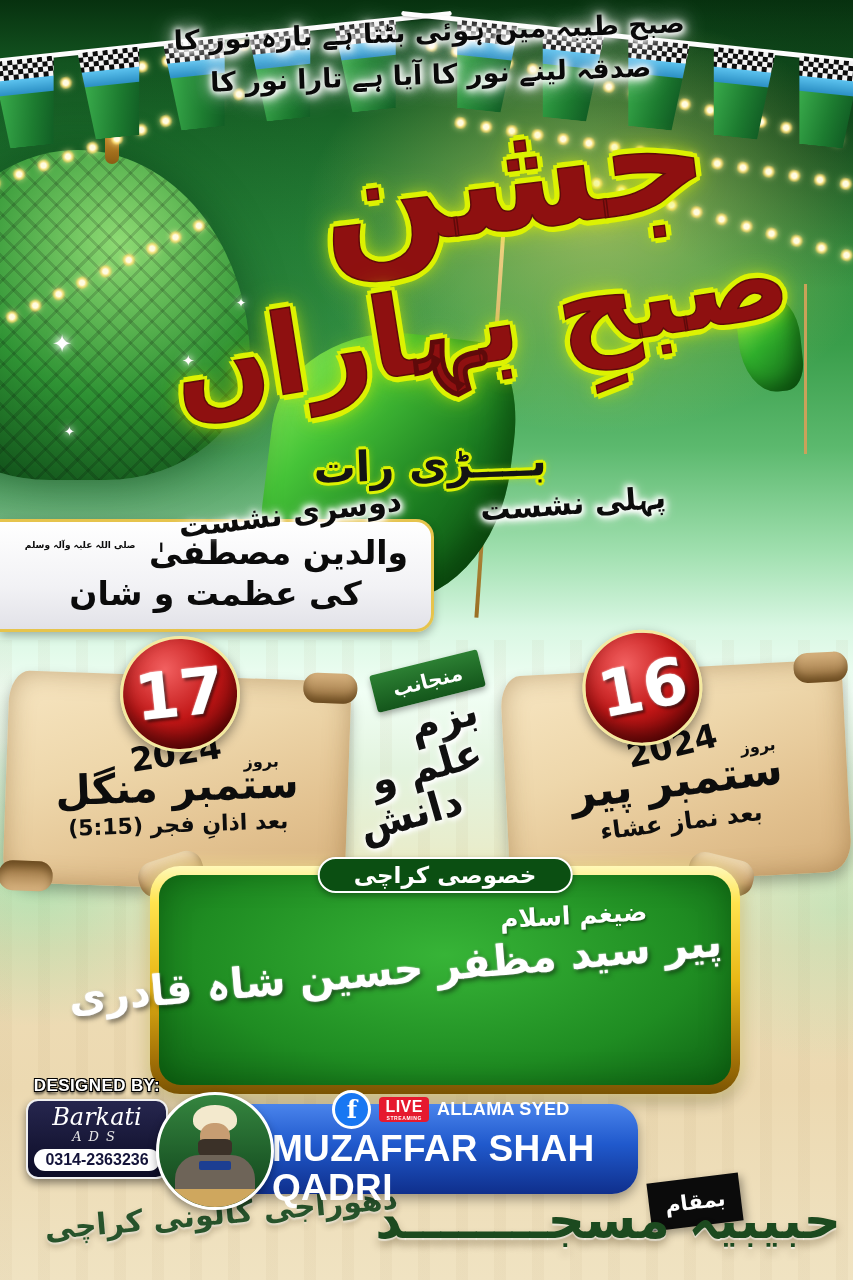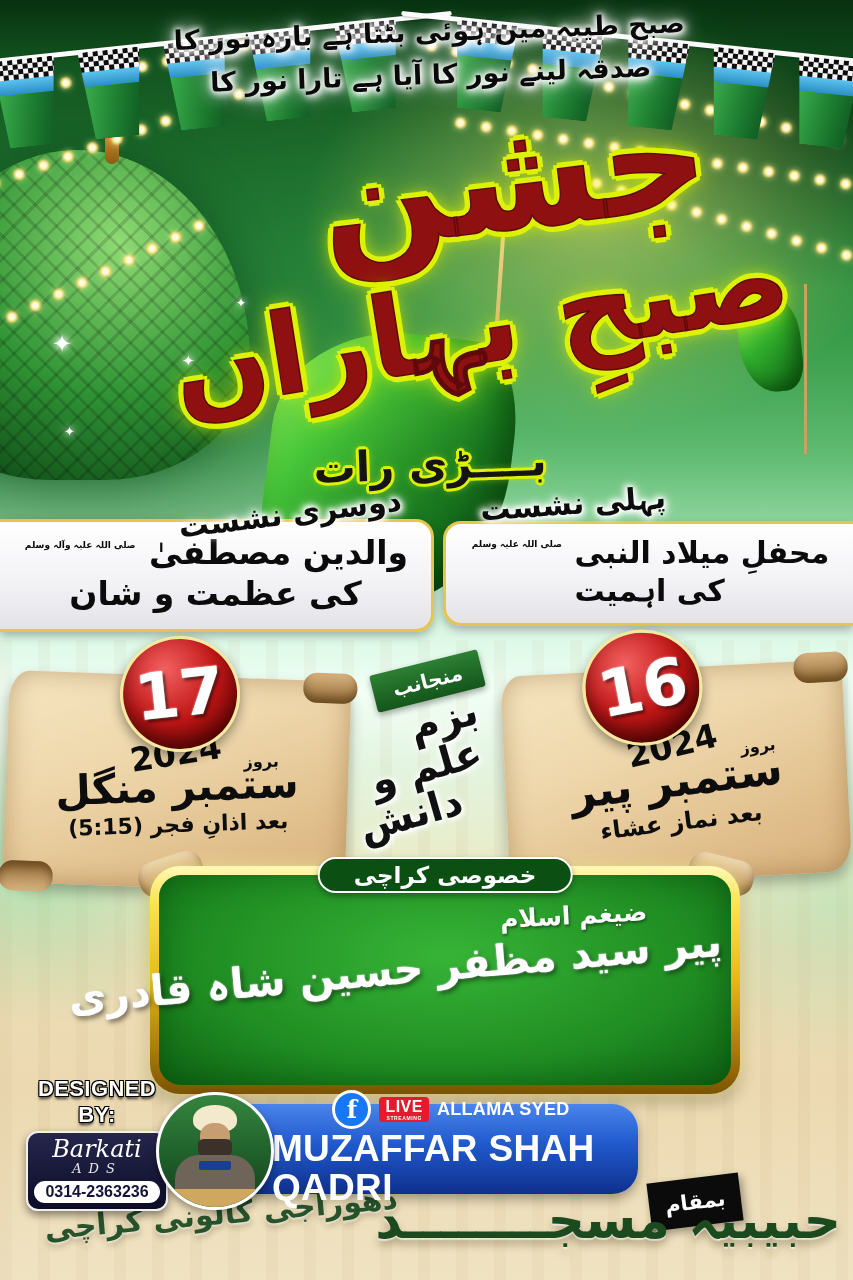--- a/index.html
+++ b/index.html
@@ -171,21 +171,21 @@
     padding:3px 34px;border-radius:24px;direction:rtl;white-space:nowrap;
     box-shadow:0 3px 6px rgba(0,0,0,.35);}
   .speech-honorific{position:absolute;top:26px;right:84px;color:#fff;font-size:25px;font-weight:bold;
     direction:rtl;transform:rotate(-3deg);text-shadow:1px 2px 3px rgba(0,0,0,.45);}
   .speech-name{position:absolute;top:66px;left:0;right:0;text-align:center;color:#fff;
     font-size:42px;font-weight:bold;direction:rtl;white-space:nowrap;
     transform:rotate(-5deg) scaleX(.97);
     text-shadow:2px 3px 5px rgba(0,0,0,.5),0 0 2px #fff;}
   
   .designer{position:absolute;left:26px;top:1076px;width:142px;text-align:center;z-index:7;}
-  .designer-heading{font-family:"Liberation Sans",sans-serif;font-size:22px;font-weight:bold;color:#fff;
+  .designer-heading{font-family:"Liberation Sans",sans-serif;font-size:17px;font-weight:bold;color:#fff;
     letter-spacing:.4px;
     text-shadow:-1px -1px 0 #000,1px -1px 0 #000,-1px 1px 0 #000,1px 1px 0 #000,0 3px 3px rgba(0,0,0,.8);}
   .designer-card{margin-top:3px;background:linear-gradient(180deg,#26264e,#0c0c26);
     border:2px solid #f0f0f0;border-radius:12px;padding:4px 6px 6px;
     box-shadow:0 4px 8px rgba(0,0,0,.45);}
   .designer-brand{font-family:"DejaVu Serif",serif;font-style:italic;color:#fff;font-size:24px;line-height:1.05;}
   .designer-sub{font-family:"DejaVu Serif",serif;font-style:italic;color:#e8e8e8;font-size:13px;
     letter-spacing:7px;margin-top:-1px;}
   .designer-phone{margin-top:5px;background:#fff;border-radius:12px;color:#14143a;font-weight:bold;
     font-size:16px;padding:2px 2px;font-family:"Liberation Sans",sans-serif;}
@@ -322,25 +322,20 @@
   </div>
 
   <div class="title-block">
     <div class="title-jashn outline-yellow">جشن</div>
     <div class="title-subh outline-yellow">صبحِ بہاراں</div>
   </div>
   <div class="bari-raat">بــــڑی رات</div>
 
   <div class="session session-first">
     <div class="session-label halo-white">پہلی نشست</div>
-    <div class="session-box">
-      <span>محفلِ میلاد النبی</span>
-      <span class="salat">صلی اللہ علیہ وسلم</span>
-      <span>کی اہمیت</span>
-    </div>
   </div>
 
   <div class="session session-second">
     <div class="session-label halo-white">دوسری نشست</div>
     <div class="session-box">
       <span>والدین مصطفیٰ</span>
       <span class="salat">صلی اللہ علیہ وآلہ وسلم</span>
       <span>کی عظمت و شان</span>
     </div>
   </div>

